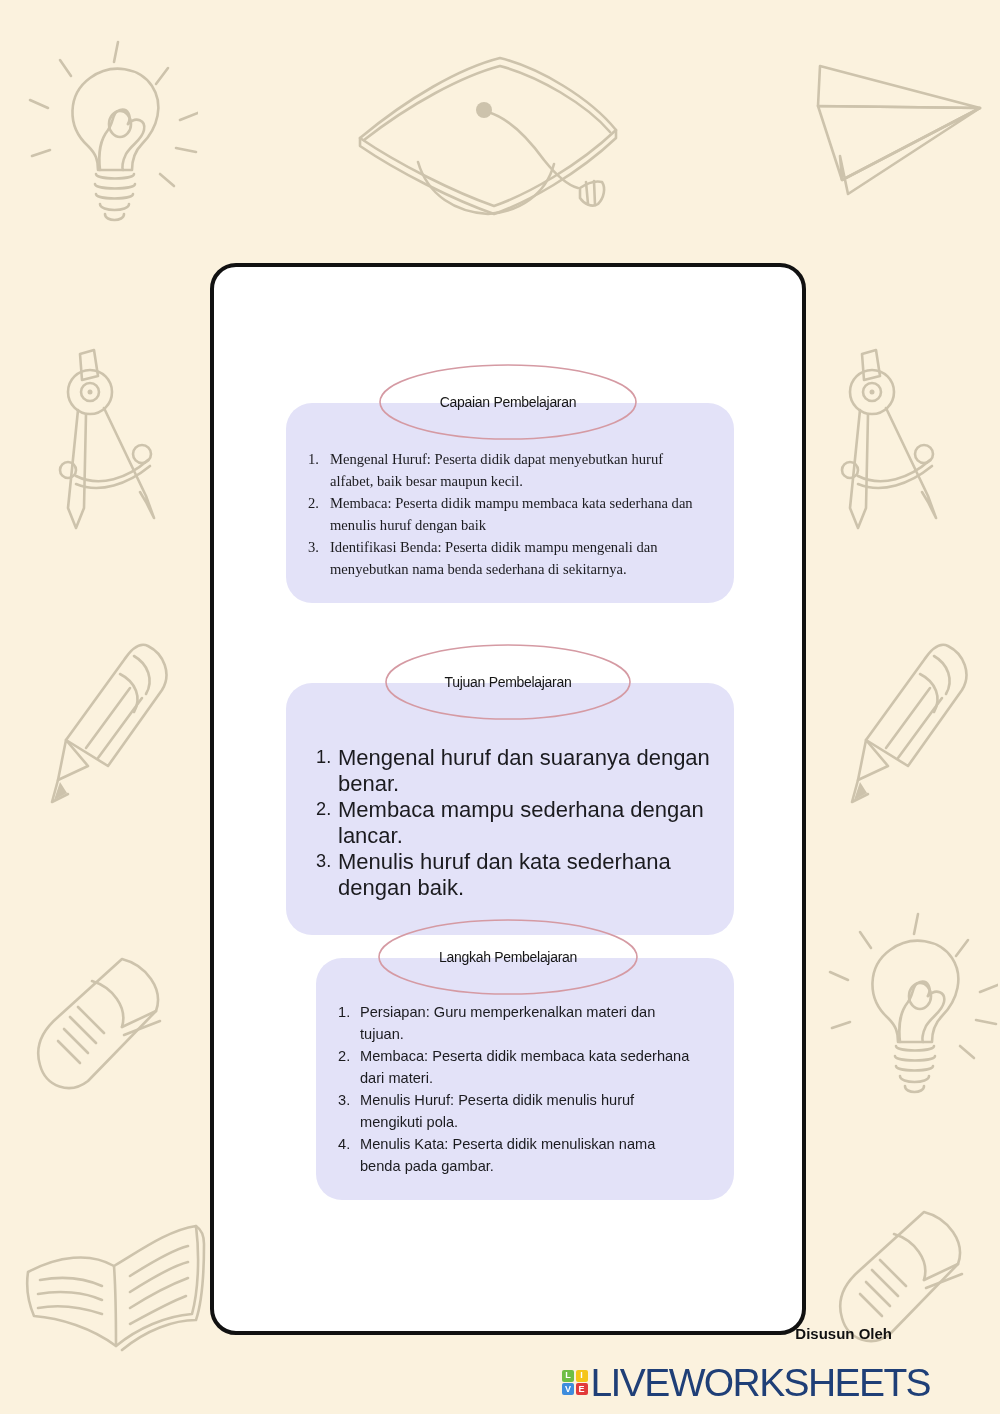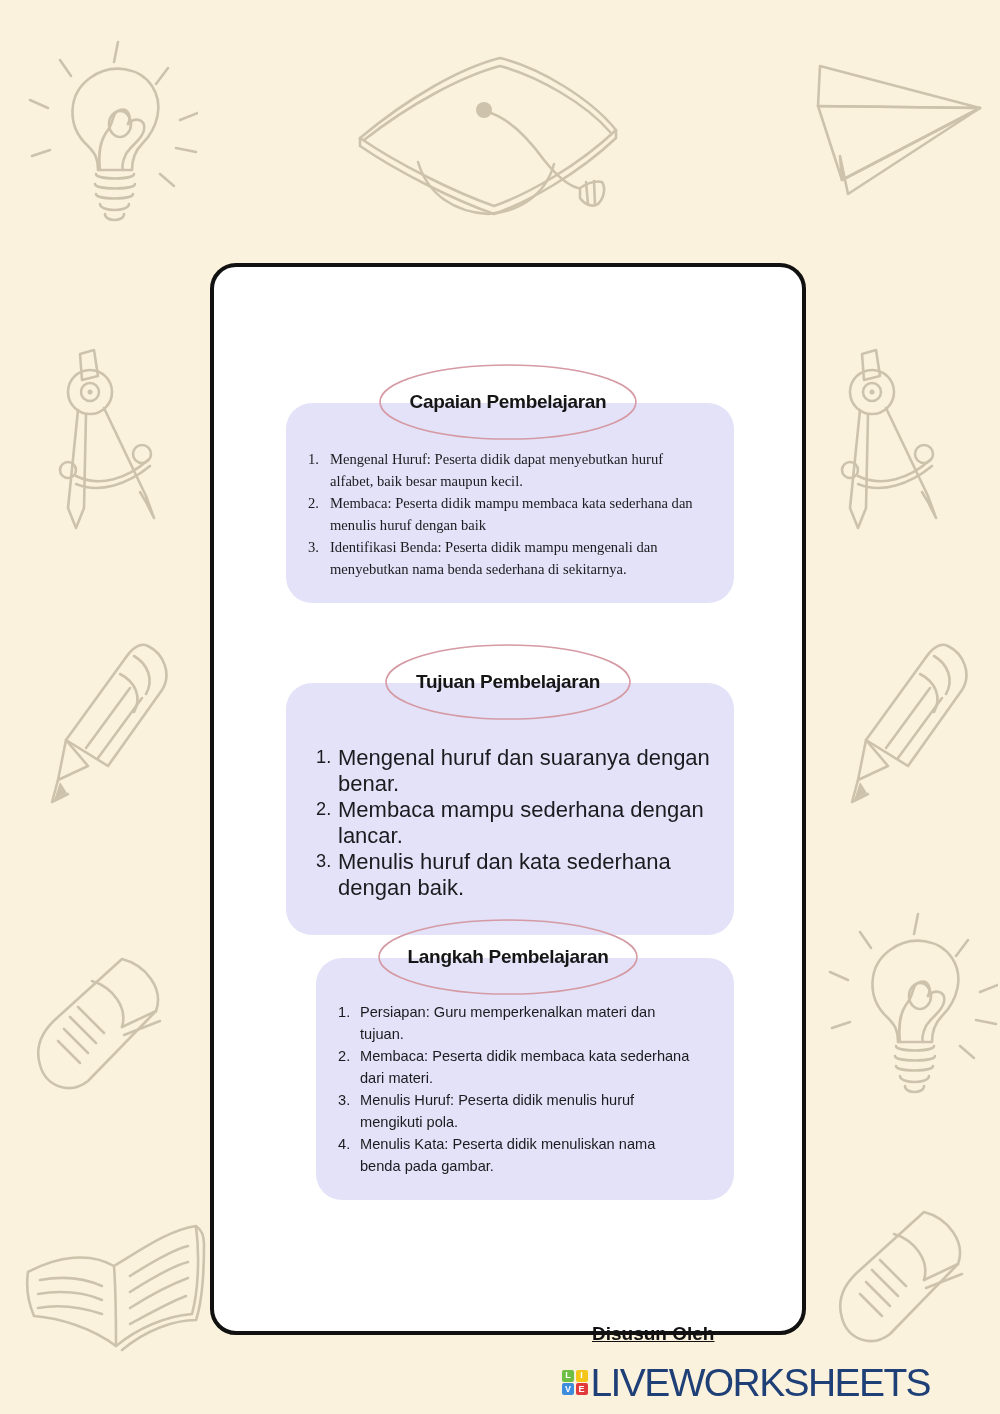--- a/index.html
+++ b/index.html
@@ -75,22 +75,22 @@
   }
   .heading-ellipse ellipse {
     fill: none;
     stroke: #D59AA3;
     stroke-width: 1.6;
   }
 
   .heading-text {
     position: relative;
     z-index: 2;
-    font-size: 19px;
-    font-weight: 700;
+    font-size: 14px;
+    font-weight: 400;
     color: #161616;
     letter-spacing: -0.3px;
     white-space: nowrap;
     background: transparent;
   }
 
   .lav-box {
     position: relative;
     margin: -36px 45px 0 68px;
     background: #E3E2F8;
@@ -142,26 +142,25 @@
     right: 18px;
     bottom: 8px;
     width: 420px;
     height: 86px;
   }
   .credit {
     position: absolute;
     right: 90px;
     top: 0;
     width: 300px;
-    text-align: left;
-    font-size: 19px;
+    text-align: right;
+    font-size: 15px;
     font-weight: 700;
     line-height: 27px;
     color: #111111;
-    text-decoration: underline;
   }
   .watermark {
     position: absolute;
     left: 0;
     bottom: 4px;
     display: flex;
     align-items: center;
     gap: 3px;
   }
   .wm-logo {

